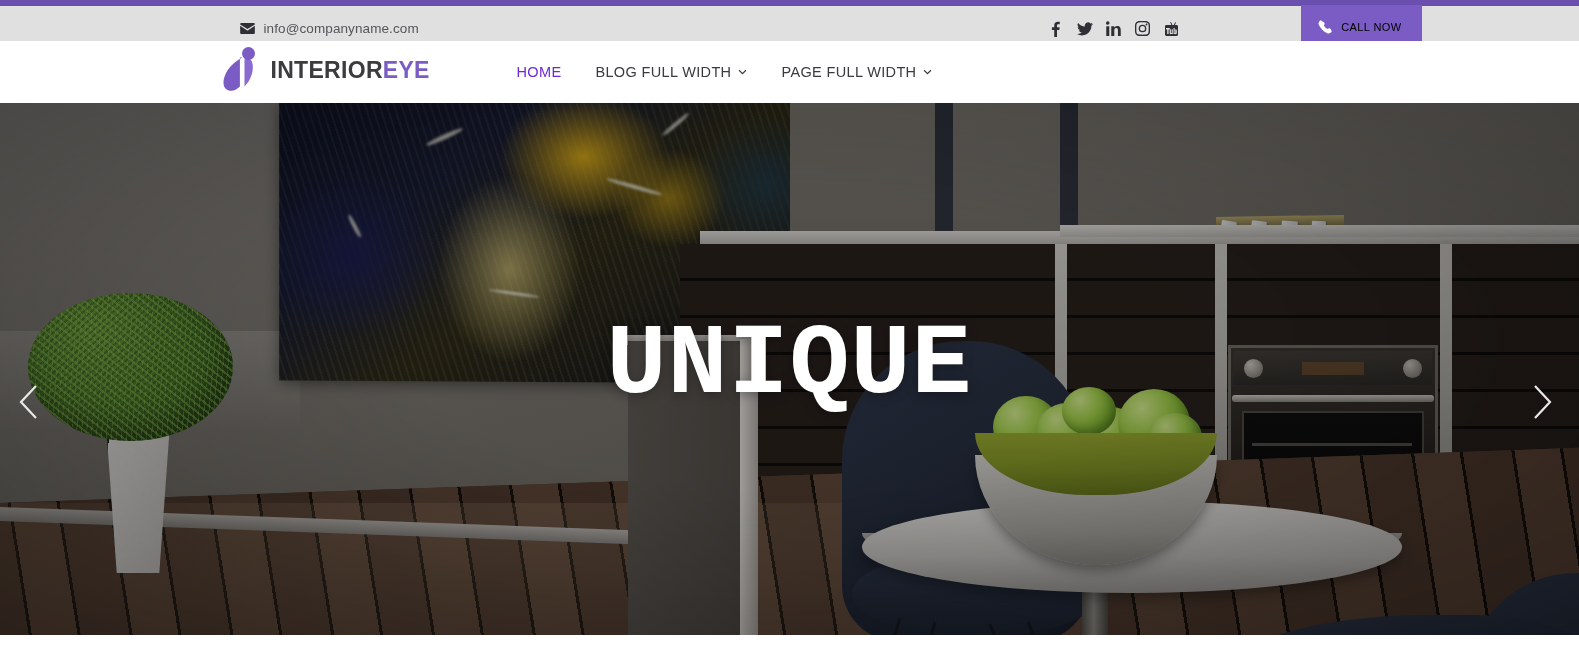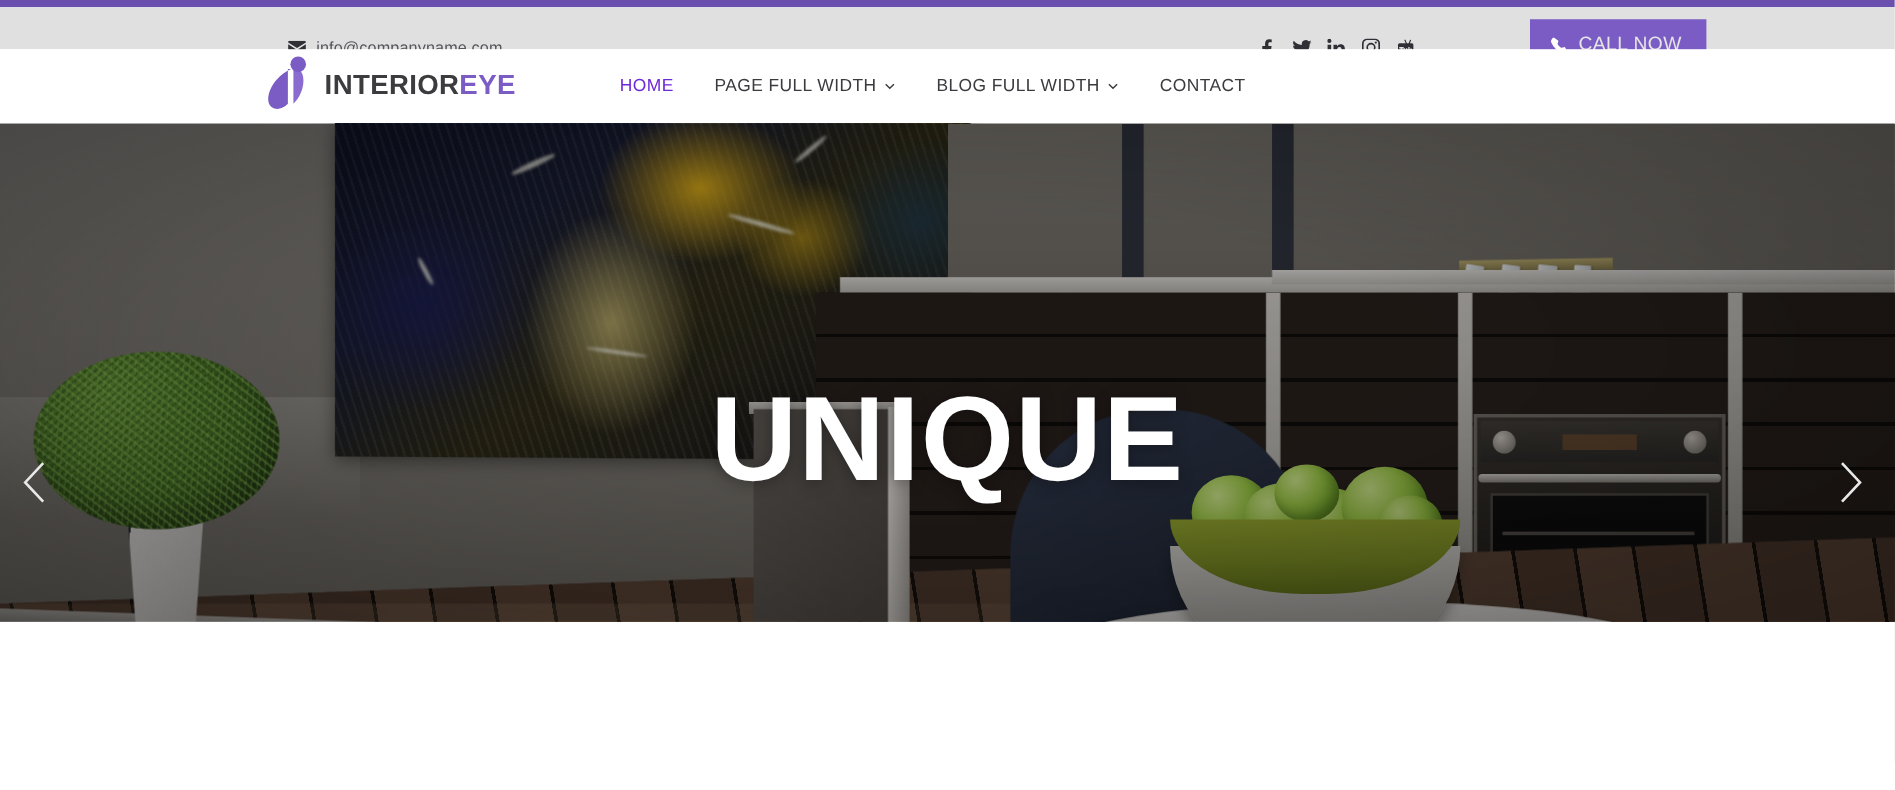--- a/index.html
+++ b/index.html
@@ -20,21 +20,21 @@
   }
 
   
   .topbar {
     position: absolute; top: 6px; left: 0;
     width: 1579px; height: 35px;
     background: #e0e0e0;
   }
   .topbar-inner {
     position: relative;
-    width: 1120px; margin: 16px auto; height: 35px;
+    width: 1120px; margin: 5px auto; height: 35px;
   }
   .email-block {
     position: absolute; left: 10px; top: 0;
     height: 35px; display: flex; align-items: center; gap: 9px;
   }
   .mail-icon { width: 15px; height: 11px; display: block; }
   .email-text {
     font-size: 13.5px; color: #55555a; letter-spacing: .1px;
     white-space: nowrap;
   }
@@ -52,21 +52,21 @@
   .call-btn {
     position: absolute; right: -72px; top: -6px;
     height: 44px; padding: 0 20px 0 17px;
     background: #7a5cc4;
     border-bottom-left-radius: 5px; border-bottom-right-radius: 5px;
     display: flex; align-items: center; gap: 9px;
     color: #fff; cursor: pointer; border: 0;
     font-family: "Liberation Sans", sans-serif;
   }
   .call-btn .label {
-    font-size: 16px; letter-spacing: .4px; color: #e5e5e5;
+    font-size: 11px; letter-spacing: .4px; color: #000000;
   }
   .phone-icon { width: 14px; height: 14px; display: block; fill: #fff; }
 
   
   .header {
     position: absolute; top: 41px; left: 0;
     width: 1579px; height: 62px;
     background: #ffffff;
   }
   .header-inner {
@@ -98,23 +98,24 @@
   }
   .nav-item.active { color: #6d28d9; }
   .caret {
     width: 9px; height: 6px; display: block;
     fill: none; stroke: #3a3a3f; stroke-width: 1.4;
   }
 
   
   .hero {
     position: absolute; top: 103px; left: 0;
-    width: 1579px; height: 415px;
+    width: 1579px; height: 532px;
     overflow: hidden;
-    background: #404040;
+    background: #737373;
+    font-family: Liberation Mono, monospace;
   }
   .scene { position: absolute; inset: 0; }
   .wall-left2 {
     position: absolute; left: 0; top: 0; width: 640px; height: 430px;
     background: linear-gradient(165deg, #8a8682 0%, #79756f 55%, #6a665f 100%);
   }
   .wall-right {
     position: absolute; left: 620px; top: 0; width: 960px; height: 160px;
     background: linear-gradient(180deg, #76726d 0%, #6c6863 100%);
   }
@@ -521,33 +522,30 @@
           <circle cx="30.5" cy="7.5" r="6.5" fill="#7a5cc4"></circle>
         </svg>
         <span class="brand-text"><span class="t1">INTERIOR</span><span class="t2">EYE</span></span>
       </a>
 
       <nav class="nav">
         <a class="nav-item active" href="#">
           <span>HOME</span>
         </a>
         <a class="nav-item" href="#">
+          <span>BLOG FULL WIDTH</span>
+          <svg class="caret" viewBox="0 0 10 7">
+              <path d="M1 1.5 5 5.4 9 1.5"></path>
+            </svg>
+        </a>
+        <a class="nav-item" href="#">
           <span>PAGE FULL WIDTH</span>
           <svg class="caret" viewBox="0 0 10 7">
               <path d="M1 1.5 5 5.4 9 1.5"></path>
             </svg>
-        </a>
-        <a class="nav-item" href="#">
-          <span>BLOG FULL WIDTH</span>
-          <svg class="caret" viewBox="0 0 10 7">
-              <path d="M1 1.5 5 5.4 9 1.5"></path>
-            </svg>
-        </a>
-        <a class="nav-item" href="#">
-          <span>CONTACT</span>
         </a>
       </nav>
 
     </div>
   </div>
 
   <div class="hero">
 
     <div class="scene">
 

